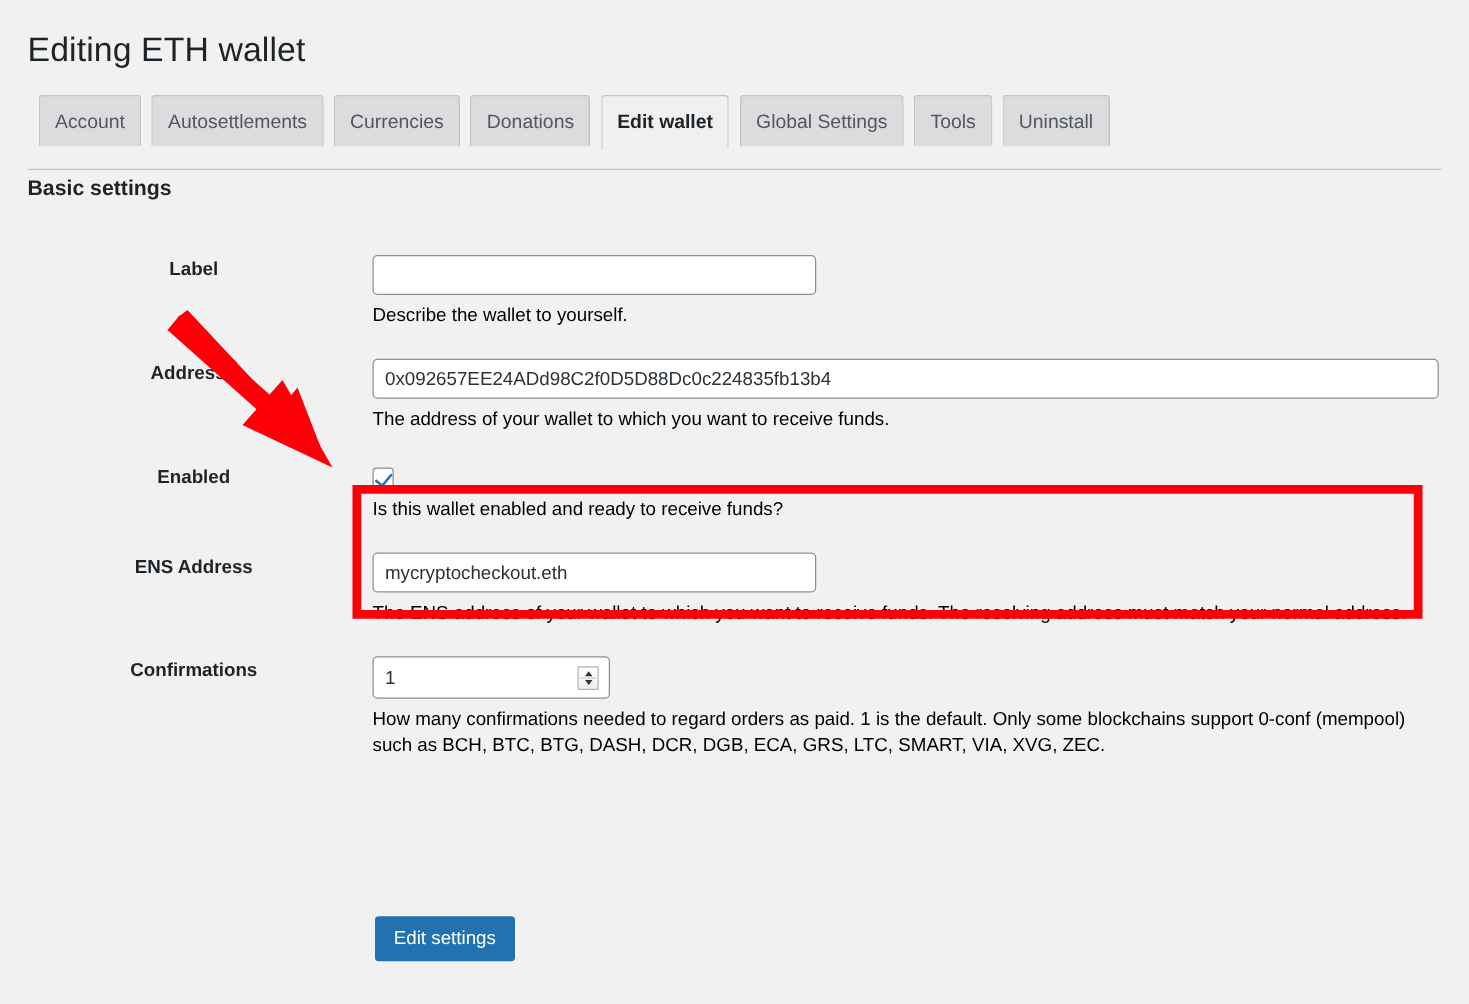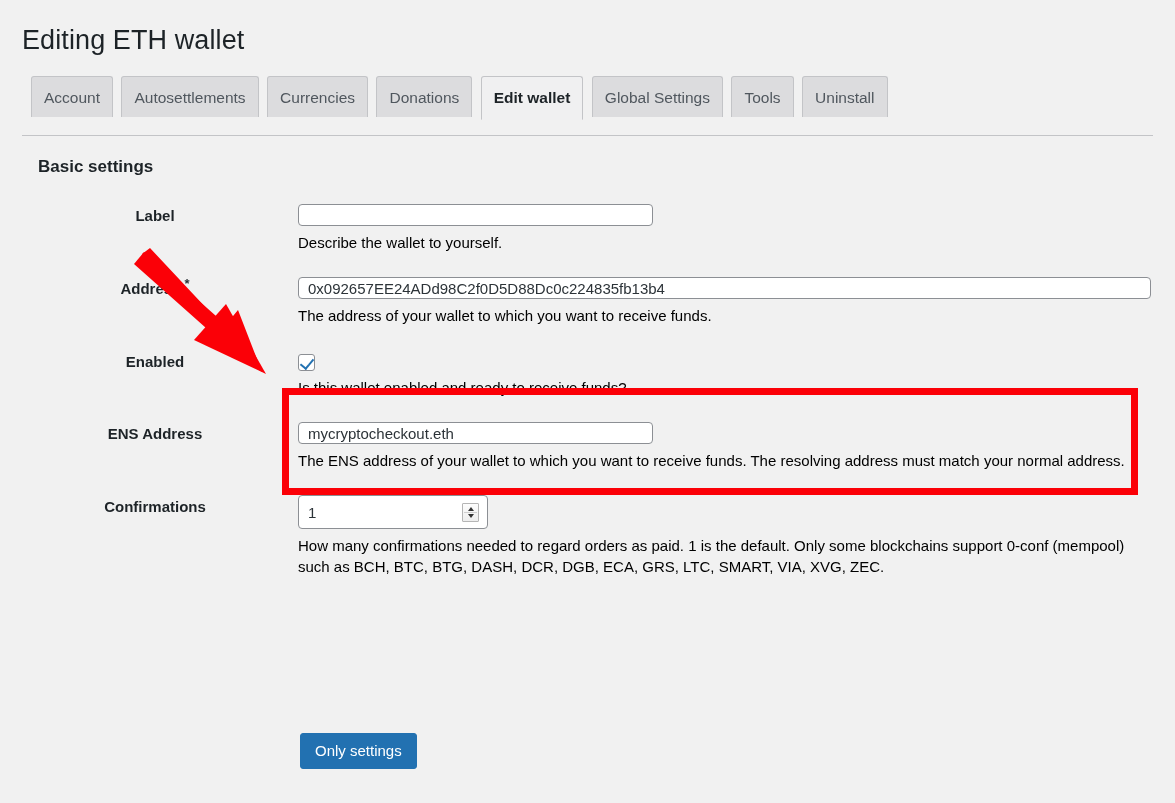--- a/index.html
+++ b/index.html
@@ -67,21 +67,21 @@
   }
 
   
   .section-heading {
     position: absolute;
     left: 22px;
     top: 141px;
     font-size: 17px;
     font-weight: bold;
     color: #1d2327;
-    margin: 16px;
+    margin: 0;
   }
 
   
   .form-table {
     position: absolute;
     left: 0;
     top: 192px;
     width: 1175px;
     border-collapse: collapse;
   }
@@ -113,21 +113,21 @@
   }
 
   
   input.txt {
     font-family: "Liberation Sans", sans-serif;
     font-size: 15px;
     color: #2c3338;
     background: #fff;
     border: 1px solid #8c8f94;
     border-radius: 4px;
-    height: 22px;
+    height: 32px;
     padding: 0 9px;
     margin: 0;
     outline: none;
     box-shadow: 0 0 0 transparent;
   }
   .w-small { width: 355px; }
   .w-wide  { width: 853px; }
 
   .spinner-wrap {
     position: relative;
@@ -312,21 +312,21 @@
             <span class="spin-arrow down"></span>
           </span>
         </span>
         <p class="description">How many confirmations needed to regard orders as paid. 1 is the default. Only some blockchains support 0-conf (mempool) such as BCH, BTC, BTG, DASH, DCR, DGB, ECA, GRS, LTC, SMART, VIA, XVG, ZEC.</p>
       </td>
     </tr>
   </tbody>
 </table>
 
 <div class="submit-row">
-  <button class="button-primary">Only settings</button>
+  <button class="button-primary">Edit settings</button>
 </div>
 
 <div class="anno-box"></div>
 
 <svg class="anno-arrow" viewBox="0 0 150 130">
   <path d="M12 6 L92 78 L74 84 L132 124 L108 62 L94 79 L20 0 Z" fill="#fb0007"></path>
   <polygon points="96,56 136,126 64,92" fill="#fb0007"></polygon>
   <path d="M14 4 L104 84 L94 96 L4 16 Z" fill="#fb0007"></path>
 </svg>
 

